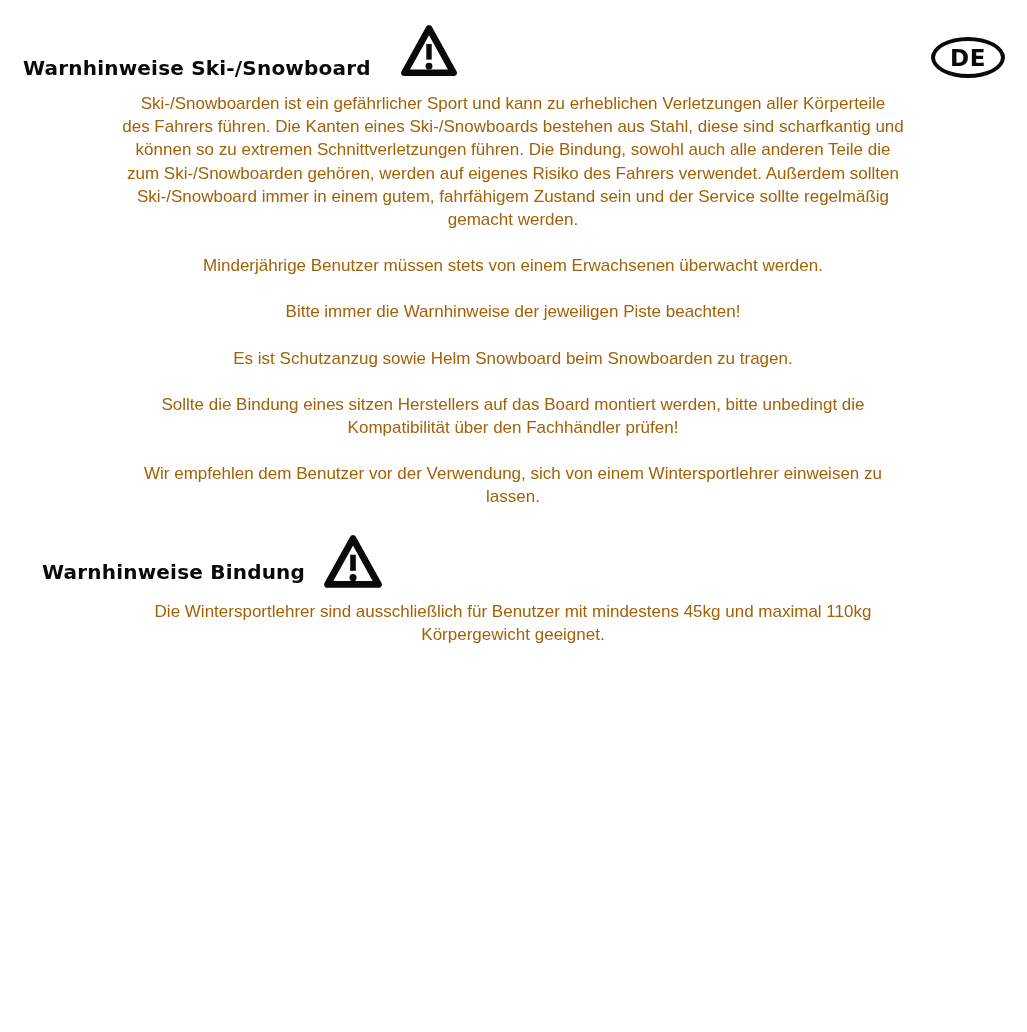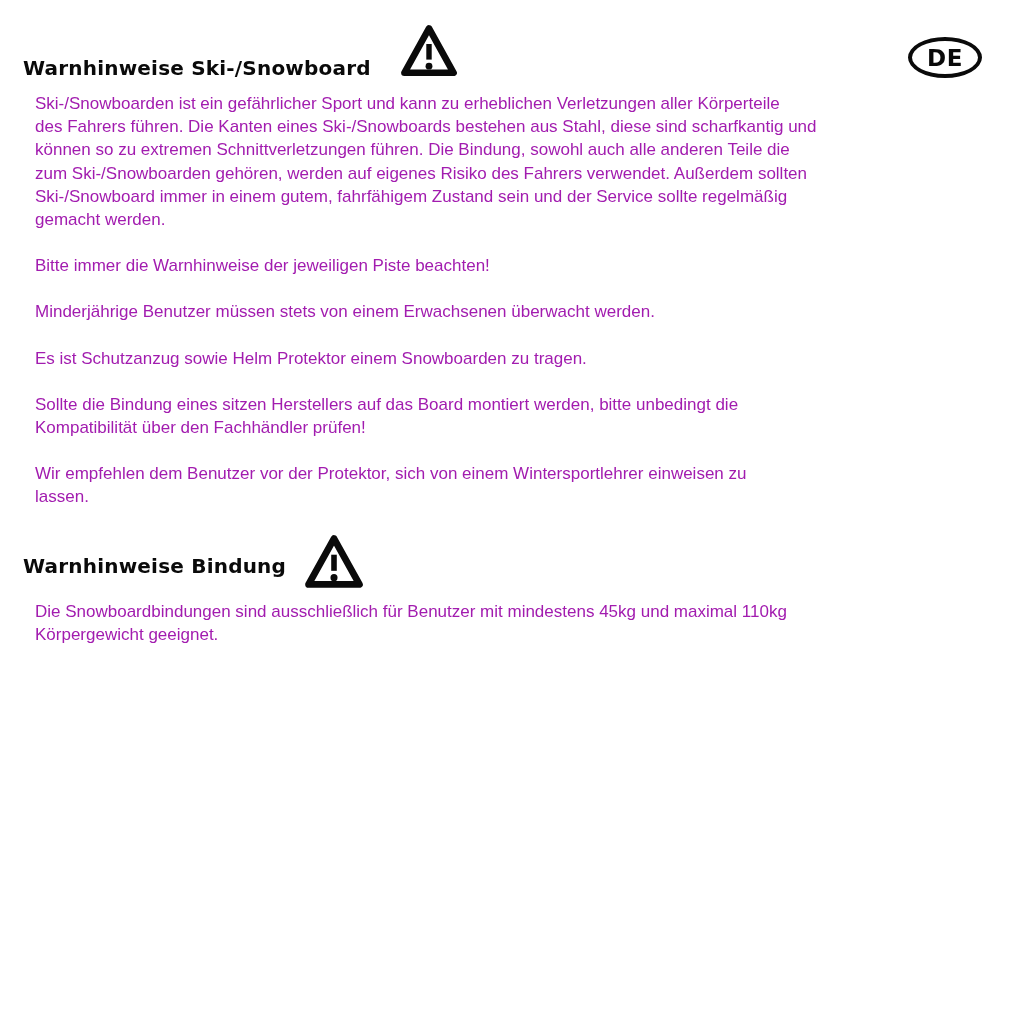--- a/index.html
+++ b/index.html
@@ -28,34 +28,35 @@
     font-weight: bold;
     font-size: 20px;
     color: #0a0a0a;
     letter-spacing: 0.2px;
     position: relative;
     top: 15px;
     margin: 0;
     white-space: nowrap;
   }
   .section-header.first .section-heading { margin-right: 28px; }
-  .section-header.second .section-heading { margin-right: 17px; top: 2px; }
+  .section-header.second .section-heading { margin-right: 17px; top: 8px; margin-left: 19px; }
   .warning-triangle { flex: 0 0 auto; display: block; }
   p.body-par {
-    margin: 0 0 23px 12px;
+    margin: 0 0 23px 0;
     font-size: 17px;
     line-height: 23.2px;
     white-space: pre-line;
-    color: #a21caf;
+    color: #a16207;
     max-width: 990px;
+    text-align: center;
   }
   .de-badge {
     position: absolute;
     top: 37px;
-    right: 45px;
+    right: 22px;
     width: 74px;
     height: 41px;
     border: 4px solid #0a0a0a;
     border-radius: 50%;
     box-sizing: border-box;
     display: flex;
     align-items: center;
     justify-content: center;
     font-family: "DejaVu Sans", sans-serif;
     font-weight: bold;
@@ -86,36 +87,36 @@
         </svg>
       </span>
     </div>
 
     <p class="body-par">Ski-/Snowboarden ist ein gefährlicher Sport und kann zu erheblichen Verletzungen aller Körperteile
 des Fahrers führen. Die Kanten eines Ski-/Snowboards bestehen aus Stahl, diese sind scharfkantig und
 können so zu extremen Schnittverletzungen führen. Die Bindung, sowohl auch alle anderen Teile die
 zum Ski-/Snowboarden gehören, werden auf eigenes Risiko des Fahrers verwendet. Außerdem sollten
 Ski-/Snowboard immer in einem gutem, fahrfähigem Zustand sein und der Service sollte regelmäßig
 gemacht werden.</p>
+    <p class="body-par">Minderjährige Benutzer müssen stets von einem Erwachsenen überwacht werden.</p>
     <p class="body-par">Bitte immer die Warnhinweise der jeweiligen Piste beachten!</p>
-    <p class="body-par">Minderjährige Benutzer müssen stets von einem Erwachsenen überwacht werden.</p>
-    <p class="body-par">Es ist Schutzanzug sowie Helm Protektor einem Snowboarden zu tragen.</p>
+    <p class="body-par">Es ist Schutzanzug sowie Helm Snowboard beim Snowboarden zu tragen.</p>
     <p class="body-par">Sollte die Bindung eines sitzen Herstellers auf das Board montiert werden, bitte unbedingt die
 Kompatibilität über den Fachhändler prüfen!</p>
-    <p class="body-par">Wir empfehlen dem Benutzer vor der Protektor, sich von einem Wintersportlehrer einweisen zu
+    <p class="body-par">Wir empfehlen dem Benutzer vor der Verwendung, sich von einem Wintersportlehrer einweisen zu
 lassen.</p>
 
     <div class="section-header second">
       <h2 class="section-heading">Warnhinweise Bindung</h2>
       <span>
         <svg class="warning-triangle" width="62" height="62" viewBox="0 0 100 100" aria-hidden="true">
           <path d="M50 9 L91 83 L9 83 Z" fill="none" stroke="#0a0a0a" stroke-width="11" stroke-linejoin="round"></path>
           <path d="M50 35 L50 61" stroke="#0a0a0a" stroke-width="9" stroke-linecap="butt" fill="none"></path>
           <circle cx="50" cy="72" r="5.7" fill="#0a0a0a"></circle>
         </svg>
       </span>
     </div>
 
-    <p class="body-par">Die Snowboardbindungen sind ausschließlich für Benutzer mit mindestens 45kg und maximal 110kg
+    <p class="body-par">Die Wintersportlehrer sind ausschließlich für Benutzer mit mindestens 45kg und maximal 110kg
 Körpergewicht geeignet.</p>
 
   </div>
 </div>
 
 </body></html>

